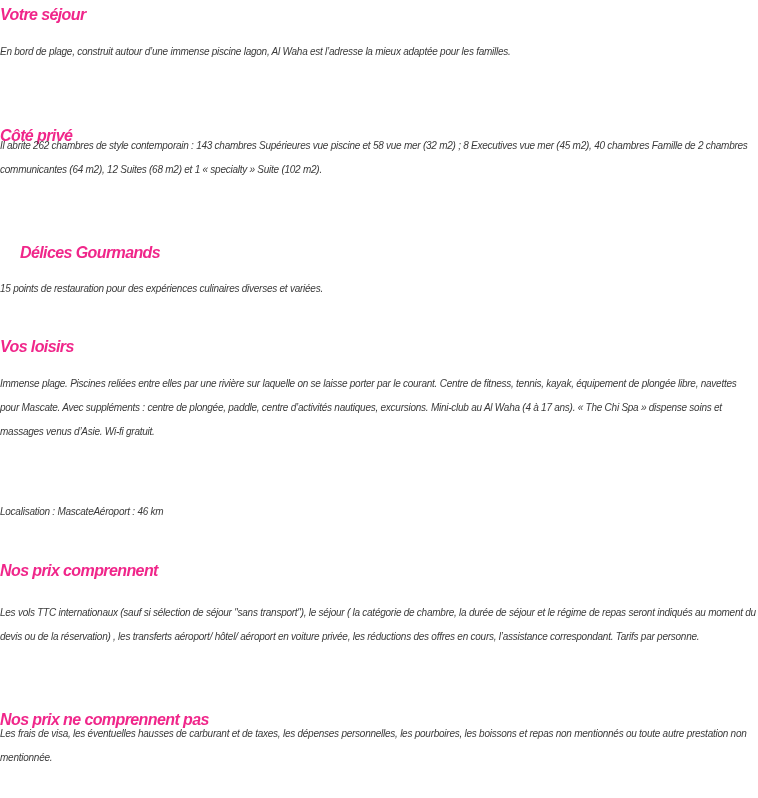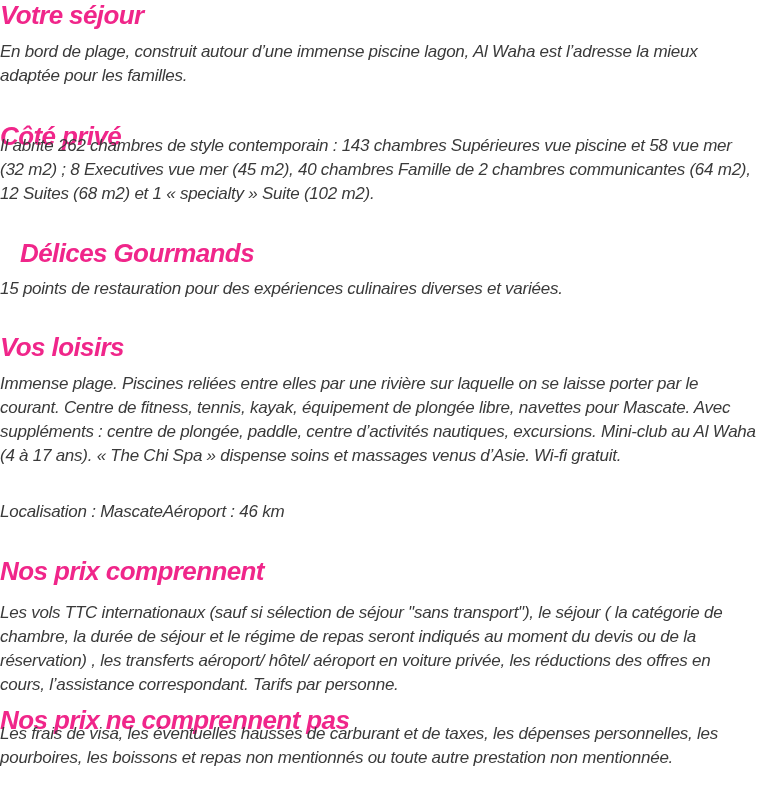--- a/index.html
+++ b/index.html
@@ -13,33 +13,33 @@
       overflow: hidden;
       position: relative;
       font-family: "Liberation Sans", "DejaVu Sans", sans-serif;
     }
     .section-title {
       position: absolute;
       left: 0;
       margin: 0;
       font-style: italic;
       font-weight: bold;
-      font-size: 26px;
+      font-size: 16px;
       line-height: 30px;
       color: #f0268a;
       letter-spacing: -0.6px;
       white-space: nowrap;
     }
     .para {
       position: absolute;
       left: 0;
       width: 758px;
       margin: 0;
       font-style: italic;
-      font-size: 17px;
+      font-size: 10px;
       line-height: 24px;
       color: #3a3a3a;
       letter-spacing: -0.25px;
     }
   </style>
 </head>
 <body>
 
 <div>
 

